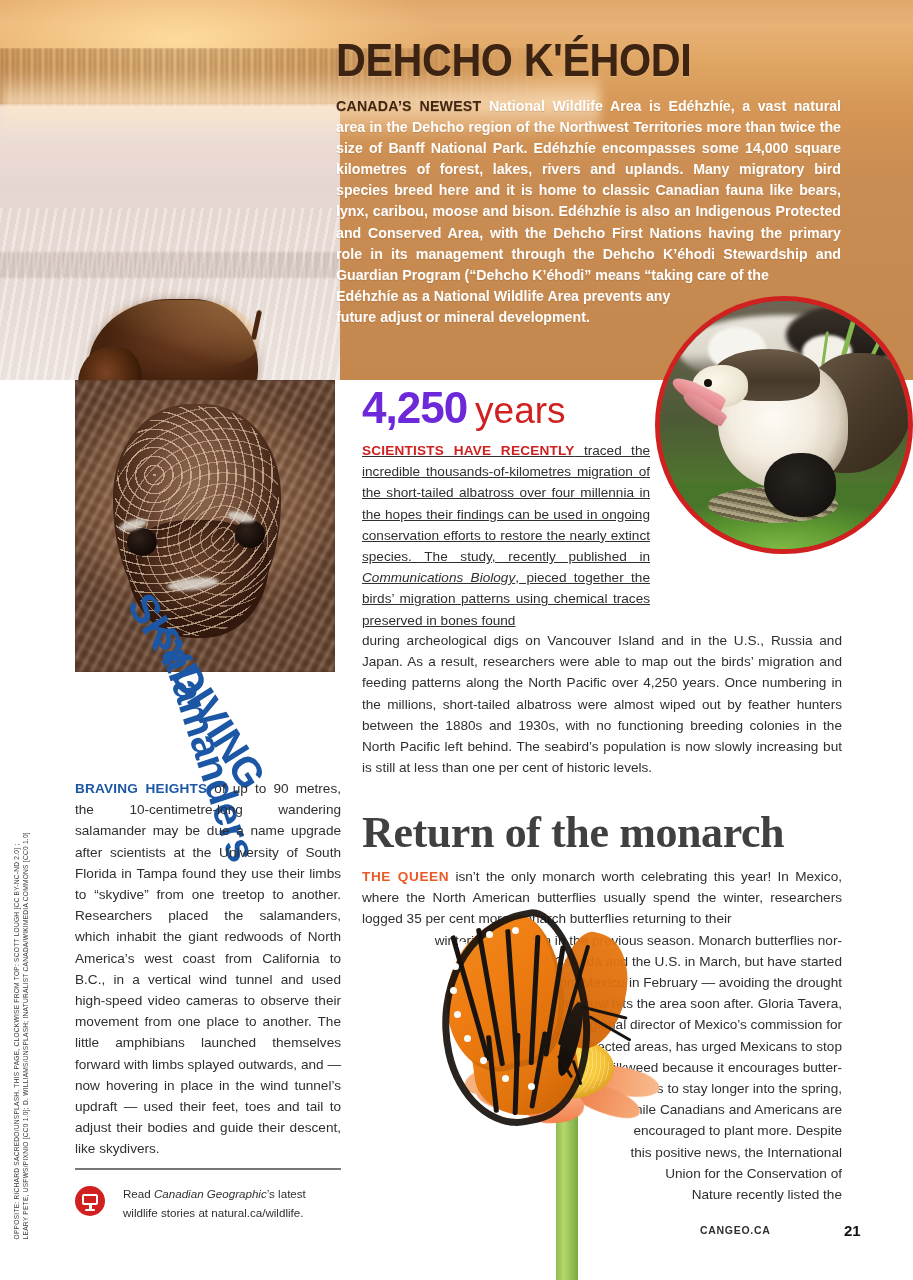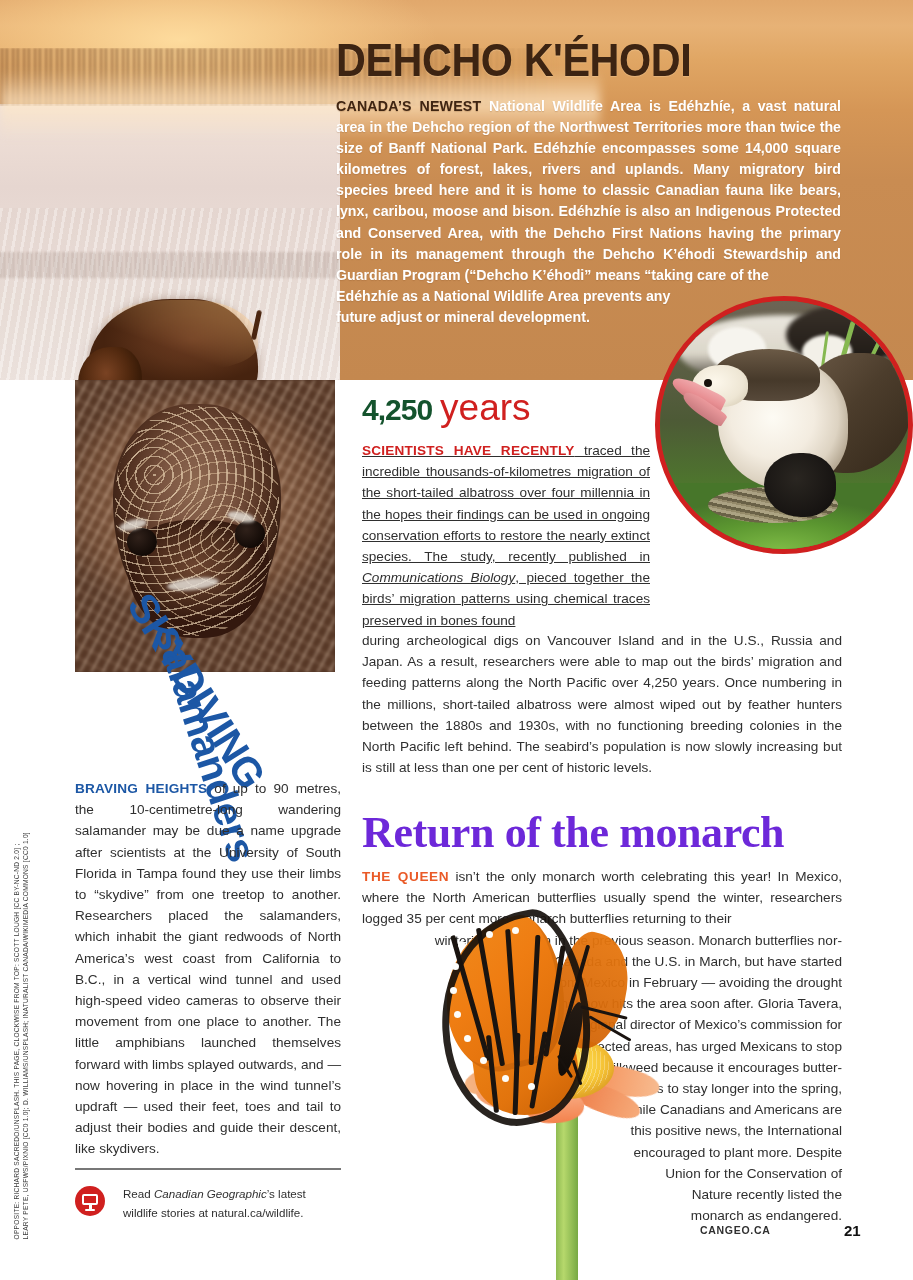--- a/index.html
+++ b/index.html
@@ -186,21 +186,21 @@
     background:repeating-linear-gradient(12deg,#9d8c72 0 2px,#6d5f4b 2px 5px,#b6a78d 5px 8px);
     border-radius:50%;filter:blur(.7px);opacity:.9;
   }
 
   
   .stat-line{
     position:absolute;left:362px;top:386px;width:300px;height:48px;
   }
   .stat-num{
     font-family:"Liberation Sans", sans-serif;font-weight:bold;
-    font-size:30px;color:#14532d;letter-spacing:-1px;line-height:44px;
+    font-size:44px;color:#6d28d9;letter-spacing:-1px;line-height:44px;
     display:inline-block;vertical-align:baseline;
   }
   .stat-word{
     font-size:37px;color:#d0201f;font-weight:300;line-height:44px;
     display:inline-block;vertical-align:baseline;margin-left:8px;
   }
   .alb-col{
     position:absolute;left:362px;top:440px;width:288px;
     font-size:13.6px;line-height:21.2px;text-align:justify;color:#2f2f2f;text-decoration:underline;
   }
@@ -208,21 +208,21 @@
   .alb-wide{
     position:absolute;left:362px;top:630px;width:480px;
     font-size:13.6px;line-height:21.2px;text-align:justify;color:#2f2f2f;
   }
   em{font-style:italic;}
 
   
   .monarch-title{
     position:absolute;left:362px;top:810px;width:490px;
     font-family:"Liberation Serif", serif;font-weight:bold;
-    font-size:44px;line-height:46px;color:#6d28d9;letter-spacing:-.4px;
+    font-size:44px;line-height:46px;color:#404040;letter-spacing:-.4px;
   }
   .monarch-body{
     position:absolute;left:362px;top:866px;width:480px;
     font-size:13.6px;line-height:21.2px;color:#2f2f2f;text-align:justify;
   }
   .monarch-body .lead{font-weight:bold;color:#ea5a27;letter-spacing:.6px;}
   .mw{display:block;margin-left:auto;text-align:right;}
   .mj{display:block;margin-left:auto;text-align:justify;text-align-last:right;}
 
   
@@ -464,25 +464,24 @@
     <span class="lead">THE QUEEN</span><span> isn’t the only monarch worth celebrating this year! In Mexico, where the North American butterflies usually spend the winter, researchers logged 35 per cent more monarch butterflies returning to their</span>
     <span class="mw" style="width:460px">wintering sites than in the previous season. Monarch butterflies nor-</span>
     <span class="mw" style="width:425px">mally return to Canada and the U.S. in March, but have started</span>
     <span class="mw" style="width:418px">their flight from Mexico in February — avoiding the drought</span>
     <span class="mw" style="width:400px">and heat that now hits the area soon after. Gloria Tavera,</span>
     <span class="mj" style="width:350px">the regional director of Mexico’s commission for</span>
     <span class="mw" style="width:365px">national protected areas, has urged Mexicans to stop</span>
     <span class="mw" style="width:348px">planting milkweed because it encourages butter-</span>
     <span class="mw" style="width:300px">flies to stay longer into the spring,</span>
     <span class="mw" style="width:300px">while Canadians and Americans are</span>
+    <span class="mw" style="width:296px">encouraged to plant more. Despite</span>
     <span class="mw" style="width:292px">this positive news, the International</span>
-    <span class="mw" style="width:296px">encouraged to plant more. Despite</span>
     <span class="mw" style="width:270px">Union for the Conservation of</span>
     <span class="mj" style="width:228px">Nature recently listed the</span>
-    <span class="mw" style="width:224px">monarch as endangered.</span>
   </div>
 
   <div class="butterfly-wrap">
     <div class="stem"></div>
     <div class="petal fp1"></div>
     <div class="petal fp2"></div>
     <div class="petal fp3"></div>
     <div class="petal fp4"></div>
     <div class="petal fp5"></div>
     <div class="petal fp6"></div>

